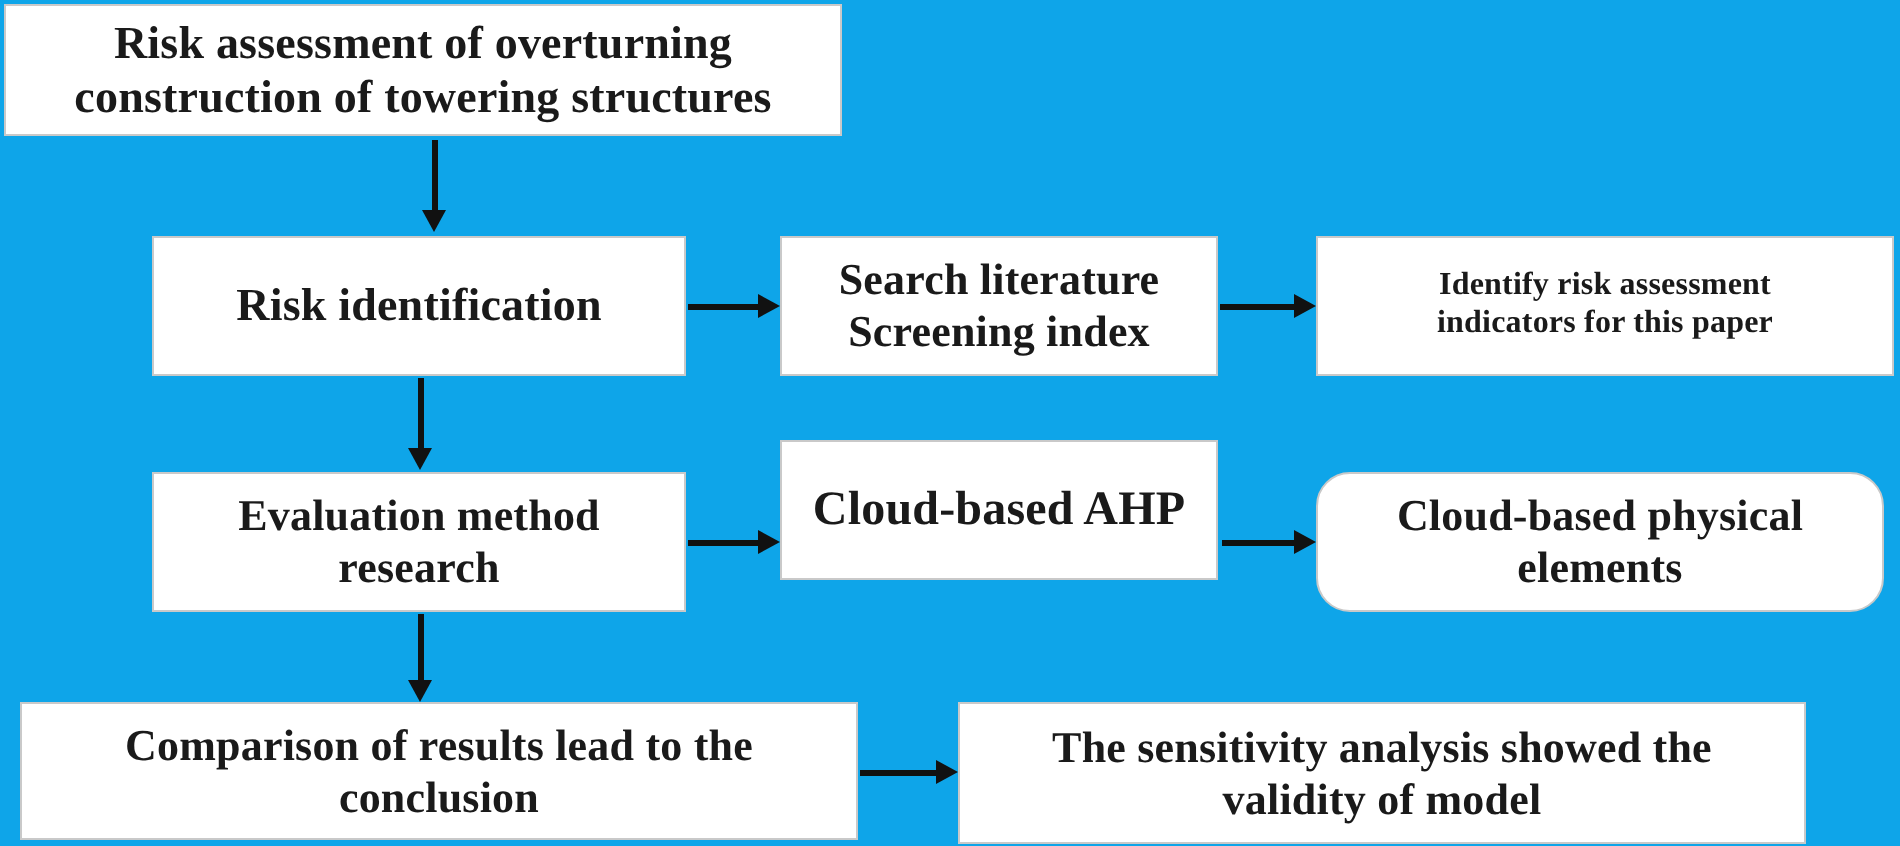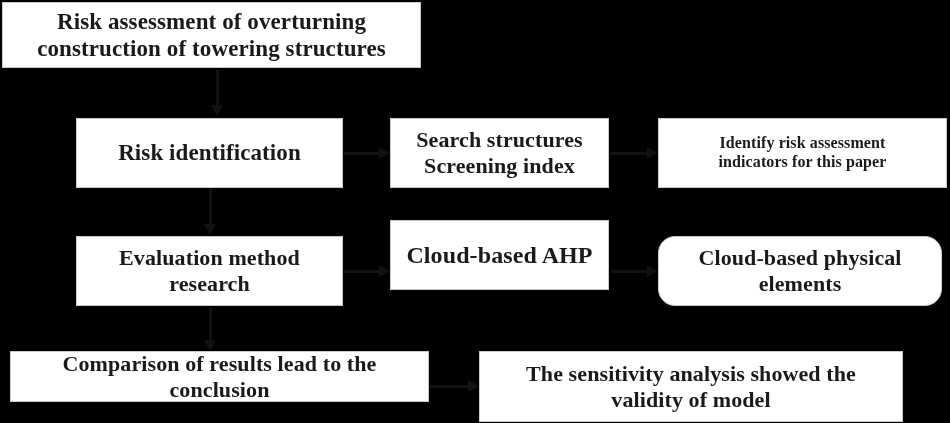--- a/index.html
+++ b/index.html
@@ -4,21 +4,21 @@
 <style>
   html, body {
     margin: 0;
     padding: 0;
     background: #ffffff;
   }
   #canvas {
     position: relative;
     width: 950px;
     height: 423px;
-    background: #000000;
+    background: #0ea5e9;
     overflow: hidden;
     font-family: "Liberation Serif", "DejaVu Serif", serif;
   }
   .node {
     position: absolute;
     box-sizing: border-box;
     border: 1px solid #c9c9c9;
     background: #ffffff;
     display: flex;
     align-items: center;
@@ -33,21 +33,21 @@
   }
 
   
   .n-title   { left: 2px;   top: 2px;   width: 419px; height: 66px;  font-size: 23px; }
   .n-risk    { left: 76px;  top: 118px; width: 267px; height: 70px;  font-size: 23px; }
   .n-search  { left: 390px; top: 118px; width: 219px; height: 70px;  font-size: 22px; }
   .n-ident   { left: 658px; top: 118px; width: 289px; height: 70px;  font-size: 16px; }
   .n-eval    { left: 76px;  top: 236px; width: 267px; height: 70px;  font-size: 22px; justify-content: center; }
   .n-ahp     { left: 390px; top: 220px; width: 219px; height: 70px;  font-size: 24px; }
   .n-phys    { left: 658px; top: 236px; width: 284px; height: 70px;  font-size: 22px; border-radius: 17px; }
-  .n-comp    { left: 10px;  top: 351px; width: 419px; height: 51px;  font-size: 22px; }
+  .n-comp    { left: 10px;  top: 351px; width: 419px; height: 69px;  font-size: 22px; }
   .n-sens    { left: 479px; top: 351px; width: 424px; height: 71px;  font-size: 22px; }
 
   
   .arrow { position: absolute; }
   .arrow .shaft { position: absolute; background: #111111; }
   .arrow .head  { position: absolute; width: 0; height: 0; }
 
   
   .arrow.v .shaft { width: 3px; left: 0; top: 0; }
   .arrow.v .head {
@@ -105,21 +105,21 @@
   <div class="node n-title">
     <span>Risk assessment of overturning
 construction of towering structures</span>
   </div>
 
   <div class="node n-risk">
     <span>Risk identification</span>
   </div>
 
   <div class="node n-search">
-    <span>Search structures
+    <span>Search literature
 Screening index</span>
   </div>
 
   <div class="node n-ident">
     <span>Identify risk assessment
 indicators for this paper</span>
   </div>
 
   <div class="node n-eval">
     <span>Evaluation method

